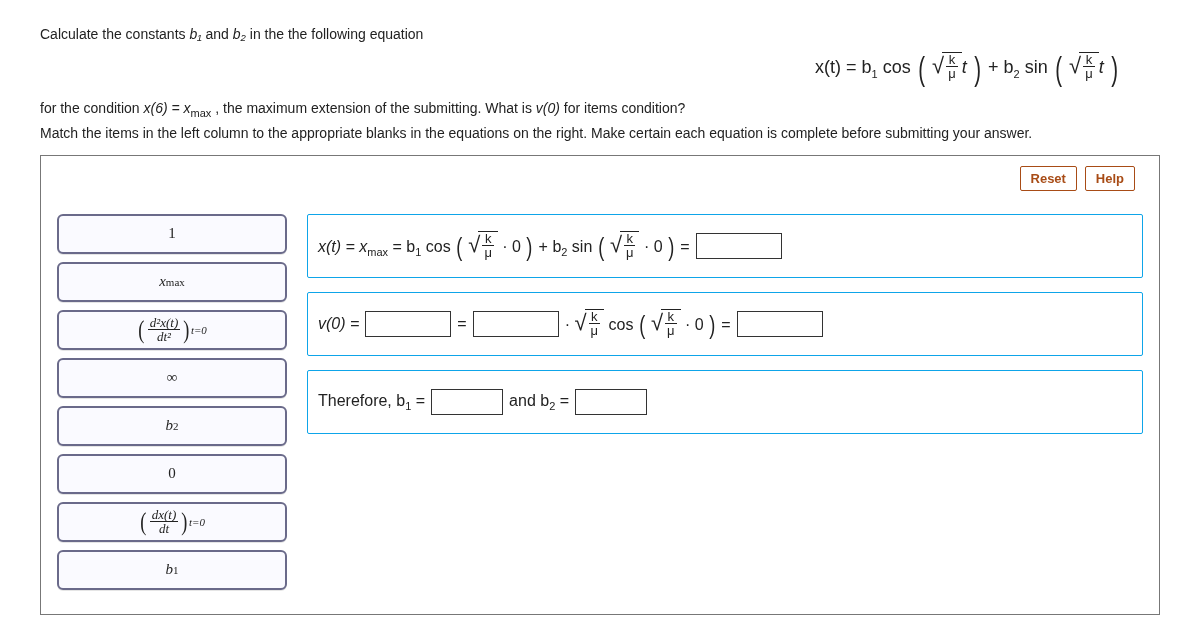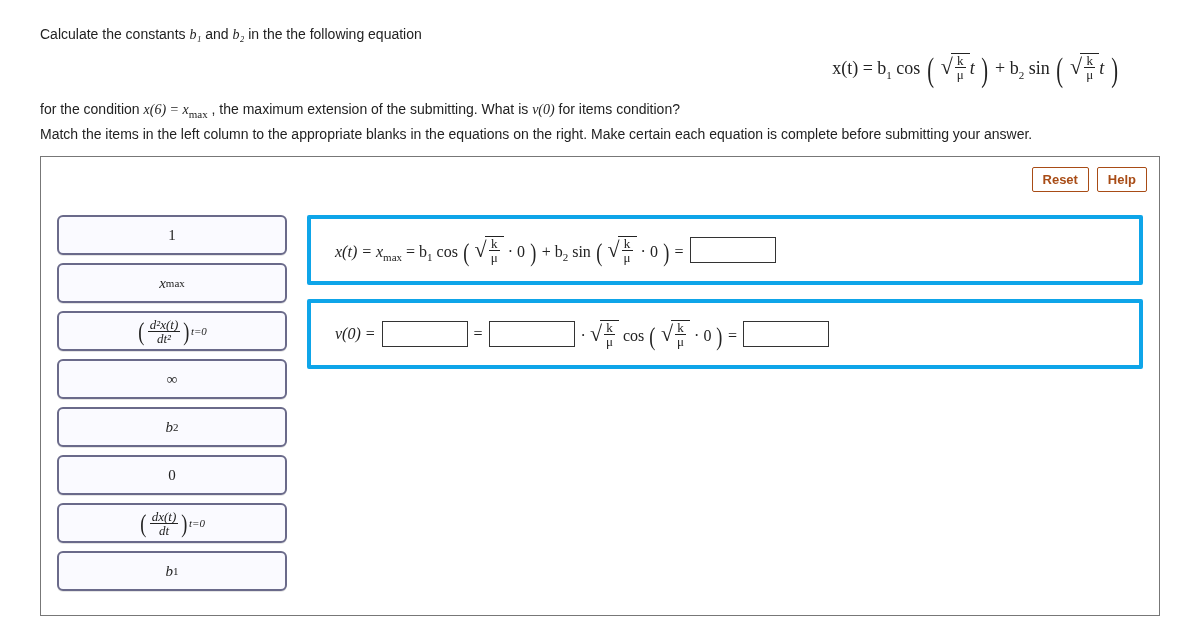--- a/index.html
+++ b/index.html
@@ -21,21 +21,21 @@
   .main-panel {
     border: 1px solid #777;
     margin-top: 14px;
     padding: 14px 16px 24px 16px;
     min-height: 380px;
     position: relative;
   }
   .btn-bar {
     position: absolute;
     top: 10px;
-    right: 12px;
+    right: 24px;
   }
   .btn {
     border: 1px solid #a84c16;
     background: #fff;
     color: #a84c16;
     font-weight: bold;
     padding: 4px 10px;
     font-size: 13px;
     cursor: pointer;
     border-radius: 2px;
@@ -60,41 +60,41 @@
     display: flex;
     align-items: center;
     justify-content: center;
     font-family: 'Times New Roman', serif;
     font-size: 15px;
     cursor: grab;
     box-shadow: 0 1px 0 rgba(0,0,0,.1);
   }
   .target-col { flex: 1; display: flex; flex-direction: column; gap: 14px;}
   .target-row {
-    border: 4px solid #0ea5e9;
+    border: 1px solid #0ea5e9;
     border-radius: 2px;
-    padding: 8px 24px;
+    padding: 8px 10px;
     display: flex;
     align-items: center;
     gap: 6px;
     font-family: 'Times New Roman', serif;
     font-size: 16px;
     min-height: 46px;
     flex-wrap: wrap;
   }
   .blank {
     display:inline-block;
     min-width: 84px;
     height: 24px;
     border: 1px solid #333;
     vertical-align: middle;
     background: #fff;
   }
   .blank.sm { min-width: 70px; }
-  .math { font-family: Liberation Serif, serif; white-space: nowrap; }
+  .math { font-family: Liberation Sans, sans-serif; white-space: nowrap; }
   .sqrt-wrap {
     display:inline-flex;
     align-items:center;
   }
   .sqrt-sym { font-size: 22px; margin-right:-2px;}
   .sqrt-body {
     border-top: 1px solid #222;
     padding: 0 2px;
     display:inline-block;
     line-height: 1;
@@ -256,16 +256,26 @@
               <span class="sqrt-sym">√</span>
               <span class="sqrt-body"><span class="frac"><span class="num">k</span><span class="den">μ</span></span></span>
             </span>
           <span>· 0</span>
           <span class="mid-paren-r">)</span>
           <span> = </span>
         </span>
         <span class="blank"></span>
       </div>
 
+      <div class="target-row">
+        <span class="math">
+          <span>Therefore, b</span><span class="sub">1</span><span> = </span>
+        </span>
+        <span class="blank sm"></span>
+        <span class="math">
+          <span> and b</span><span class="sub">2</span><span> = </span>
+        </span>
+        <span class="blank sm"></span>
+      </div>
 
     </div>
   </div>
 </div>
 
 </body></html>

